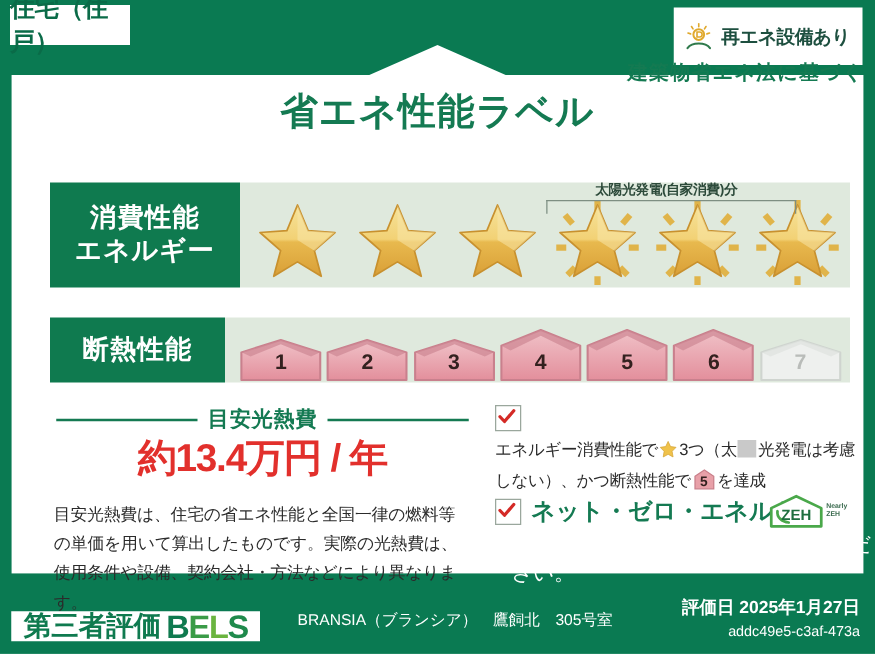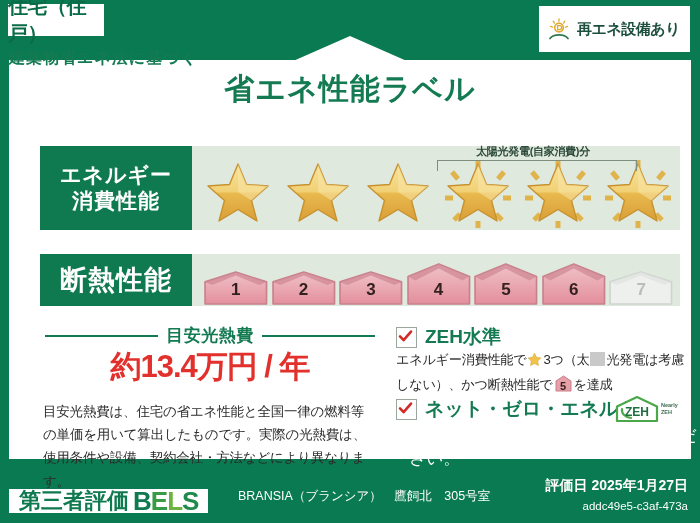--- a/index.html
+++ b/index.html
@@ -29,41 +29,41 @@
   
   .panel{
     position:absolute;left:9px;top:36px;width:682px;height:423px;
     background:#ffffff;
     clip-path:polygon(0 24px, 0 100%, 100% 100%, 100% 24px, 58% 24px, 50% 0, 42% 24px);
   }
   .panel-inner{position:absolute;left:9px;top:36px;width:682px;height:423px;}
 
   
   .title-sub{
-    position:absolute;left:0;right:0;top:12px;text-align:left;
+    position:absolute;left:0;right:0;top:12px;text-align:right;
     color:#147a52;font-size:16px;font-weight:bold;letter-spacing:1px;
   }
   .title-main{
     position:absolute;left:0;right:0;top:33px;text-align:center;
     color:#147a52;font-size:30px;font-weight:bold;letter-spacing:1px;
   }
 
   
   .row{position:absolute;display:flex;align-items:stretch;}
   .row-lab{
     background:#0f7a4f;color:#ffffff;font-weight:bold;
     display:flex;flex-direction:column;align-items:center;justify-content:center;
     line-height:1.22;letter-spacing:1px;
   }
   .row-body{background:#dfe9dd;flex:1;position:relative;}
 
   #row-energy{left:31px;top:110px;width:640px;height:84px;}
   #row-energy .row-lab{width:152px;font-size:21px;}
   #row-insul{left:31px;top:218px;width:640px;height:52px;}
-  #row-insul .row-lab{width:152px;font-size:27px;}
+  #row-insul .row-lab{width:140px;font-size:21px;}
 
   
   .stars{position:absolute;left:10px;right:6px;bottom:2px;height:70px;
          display:flex;align-items:flex-end;justify-content:space-between;}
   .star-slot{position:relative;width:72px;height:70px;}
   .star-slot svg{position:absolute;left:0;top:0;}
 
   
   .solar-note{
     position:absolute;left:418px;top:108px;width:212px;text-align:center;
@@ -178,22 +178,22 @@
 
   <div class="panel"></div>
 
   <div class="panel-inner">
 
     <div class="title-sub">建築物省エネ法に基づく</div>
     <div class="title-main">省エネ性能ラベル</div>
 
     <div class="row" id="row-energy">
       <div class="row-lab">
+        <span>消費性能</span>
         <span>エネルギー</span>
-        <span>消費性能</span>
       </div>
       <div class="row-body">
         <div class="stars" id="stars-container">
             <div class="star-slot">
               <svg width="72" height="70" viewBox="0 0 72 70">
       <defs>
                   <linearGradient id="sg0" x1="0" y1="0" x2="0" y2="1">
         <stop offset="0%" stop-color="#f6e39a"></stop>
                     <stop offset="48%" stop-color="#f2d175"></stop>
         <stop offset="52%" stop-color="#e8b94e"></stop>
@@ -416,21 +416,20 @@
     </div>
     <div class="cost-val">約13.4万円 / 年</div>
     <div class="cost-desc">目安光熱費は、住宅の省エネ性能と全国一律の燃料等の単価を用いて算出したものです。実際の光熱費は、使用条件や設備、契約会社・方法などにより異なります。</div>
 
     <div class="chk-row" id="zeh-row">
       <span class="chkbox">
         <svg width="15" height="15" viewBox="0 0 15 15">
           <path d="M2 7.4 L5.6 11.2 L13 2.6" fill="none" stroke="#d42a26" stroke-width="2.6" stroke-linecap="round" stroke-linejoin="round"></path>
         </svg>
       </span>
-      <span class="chk-title">ZEH水準</span>
     </div>
     <div class="zeh-desc">
       <span>エネルギー消費性能で</span><span class="inline-star"><svg width="15" height="15" viewBox="0 0 24 24">
             <path d="M12 1.8l3.1 6.6 7 1-5 5.1 1.2 7.2L12 18.3 5.7 21.7l1.2-7.2-5-5.1 7-1z" fill="#f0c24a" stroke="#d6a63a" stroke-width="1"></path>
           </svg></span><span>3つ（太</span><span class="redact"></span><span>光発電は考慮しない）、かつ断熱性能で</span><span class="inline-grade"><svg width="17" height="17" viewBox="0 0 17 17">
             <path d="M1 6 L8.5 1 L16 6 L16 16 L1 16 Z" fill="#e8a0a8" stroke="#c97f8a" stroke-width="1"></path>
           </svg><span>5</span></span><span>を達成</span>
     </div>
 
     <div class="chk-row" id="nze-row">

